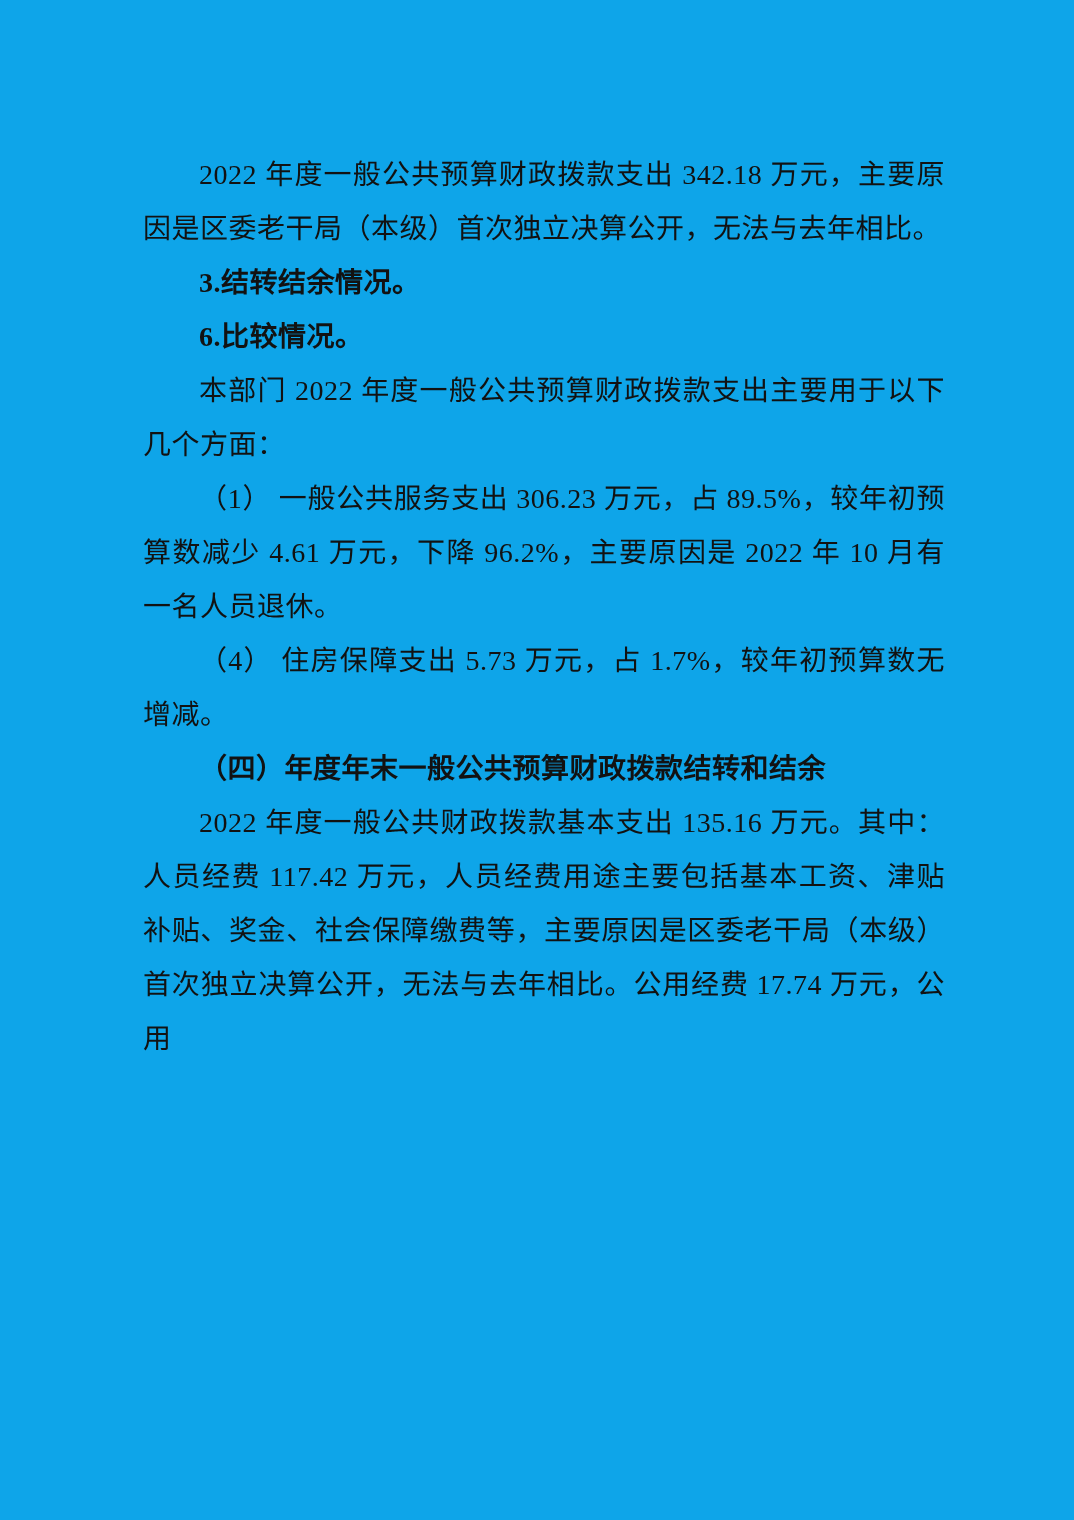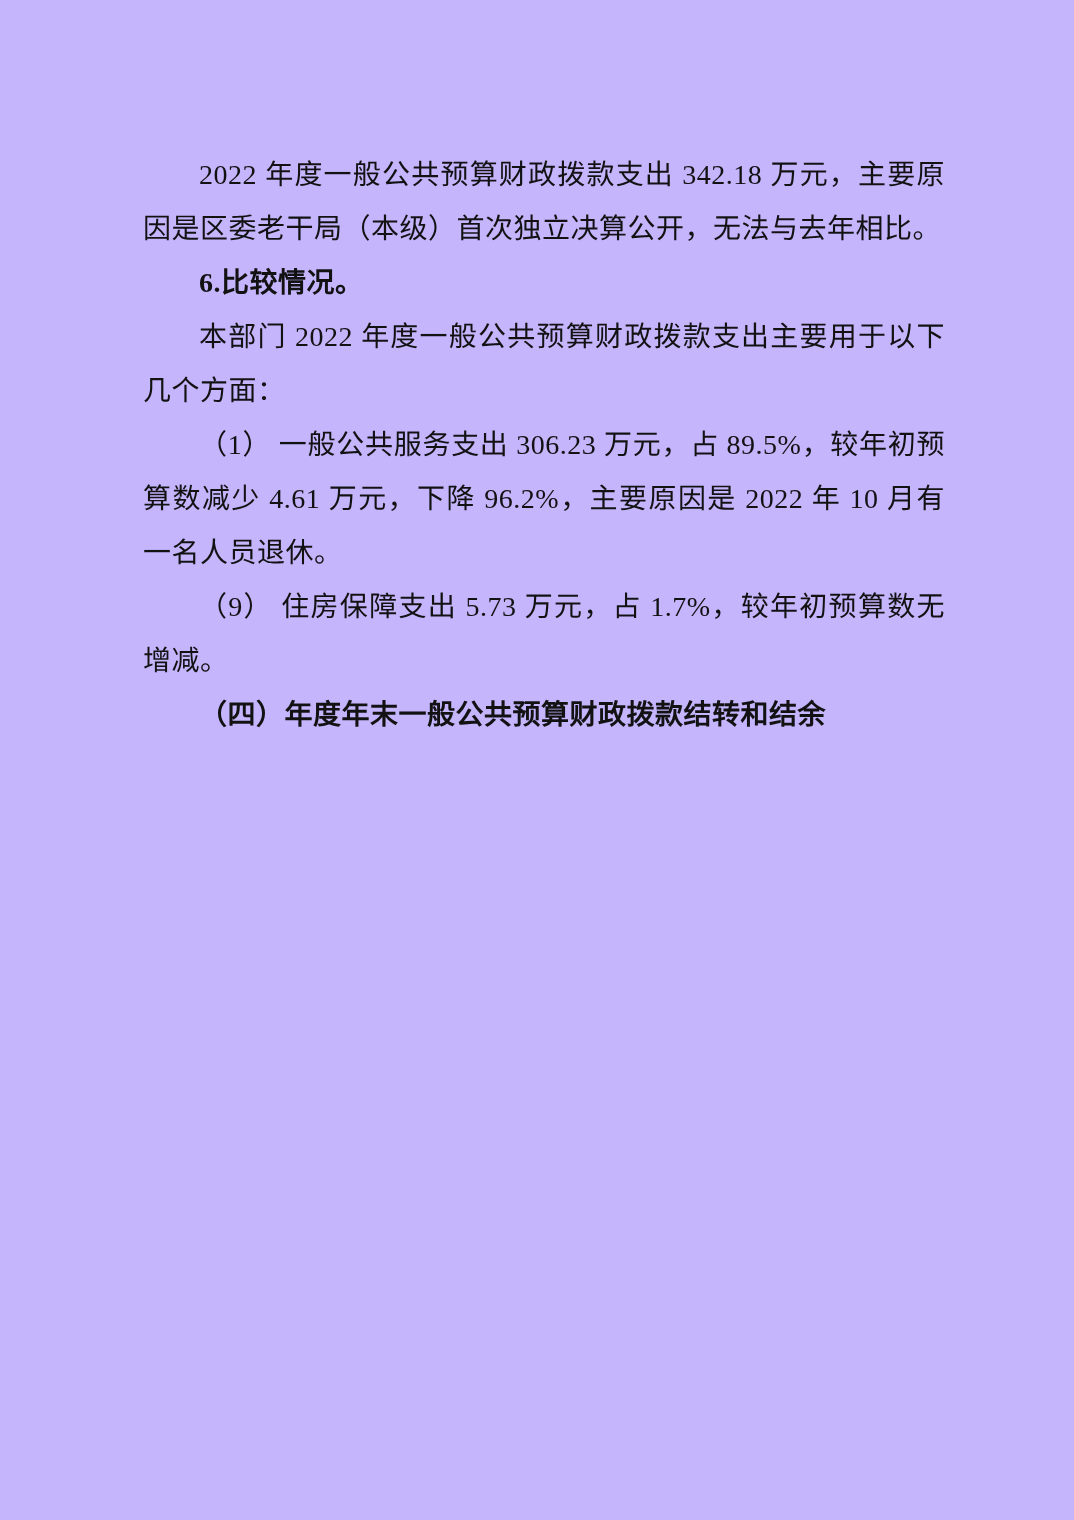--- a/index.html
+++ b/index.html
@@ -5,21 +5,21 @@
   html, body {
     margin: 0;
     padding: 0;
     background: #ffffff;
   }
   .page {
     position: relative;
     width: 1074px;
     height: 1520px;
     margin: 0 auto;
-    background: #c4b5fd;
+    background: #0ea5e9;
     box-sizing: border-box;
     padding: 148px 129px 0 143px;
     overflow: hidden;
   }
   .doc {
     font-family: "Liberation Serif", "DejaVu Serif", serif;
     font-size: 28px;
     line-height: 54px;
     color: #121212;
     text-align: justify;
@@ -34,19 +34,21 @@
   .doc p.heading {
     font-weight: 700;
   }
 </style>
 </head>
 <body>
 
 <div class="page">
   <div class="doc">
     <p class="body">2022 年度一般公共预算财政拨款支出 342.18 万元，主要原因是区委老干局（本级）首次独立决算公开，无法与去年相比。</p>
+    <p class="heading">3.结转结余情况。</p>
     <p class="heading">6.比较情况。</p>
     <p class="body">本部门 2022 年度一般公共预算财政拨款支出主要用于以下几个方面：</p>
     <p class="body">（1） 一般公共服务支出 306.23 万元，占 89.5%，较年初预算数减少 4.61 万元，下降 96.2%，主要原因是 2022 年 10 月有一名人员退休。</p>
-    <p class="body">（9） 住房保障支出 5.73 万元，占 1.7%，较年初预算数无增减。</p>
+    <p class="body">（4） 住房保障支出 5.73 万元，占 1.7%，较年初预算数无增减。</p>
     <p class="heading">（四）年度年末一般公共预算财政拨款结转和结余</p>
+    <p class="body">2022 年度一般公共财政拨款基本支出 135.16 万元。其中：人员经费 117.42 万元，人员经费用途主要包括基本工资、津贴补贴、奖金、社会保障缴费等，主要原因是区委老干局（本级）首次独立决算公开，无法与去年相比。公用经费 17.74 万元，公用</p>
   </div>
 </div>
 
 </body></html>

